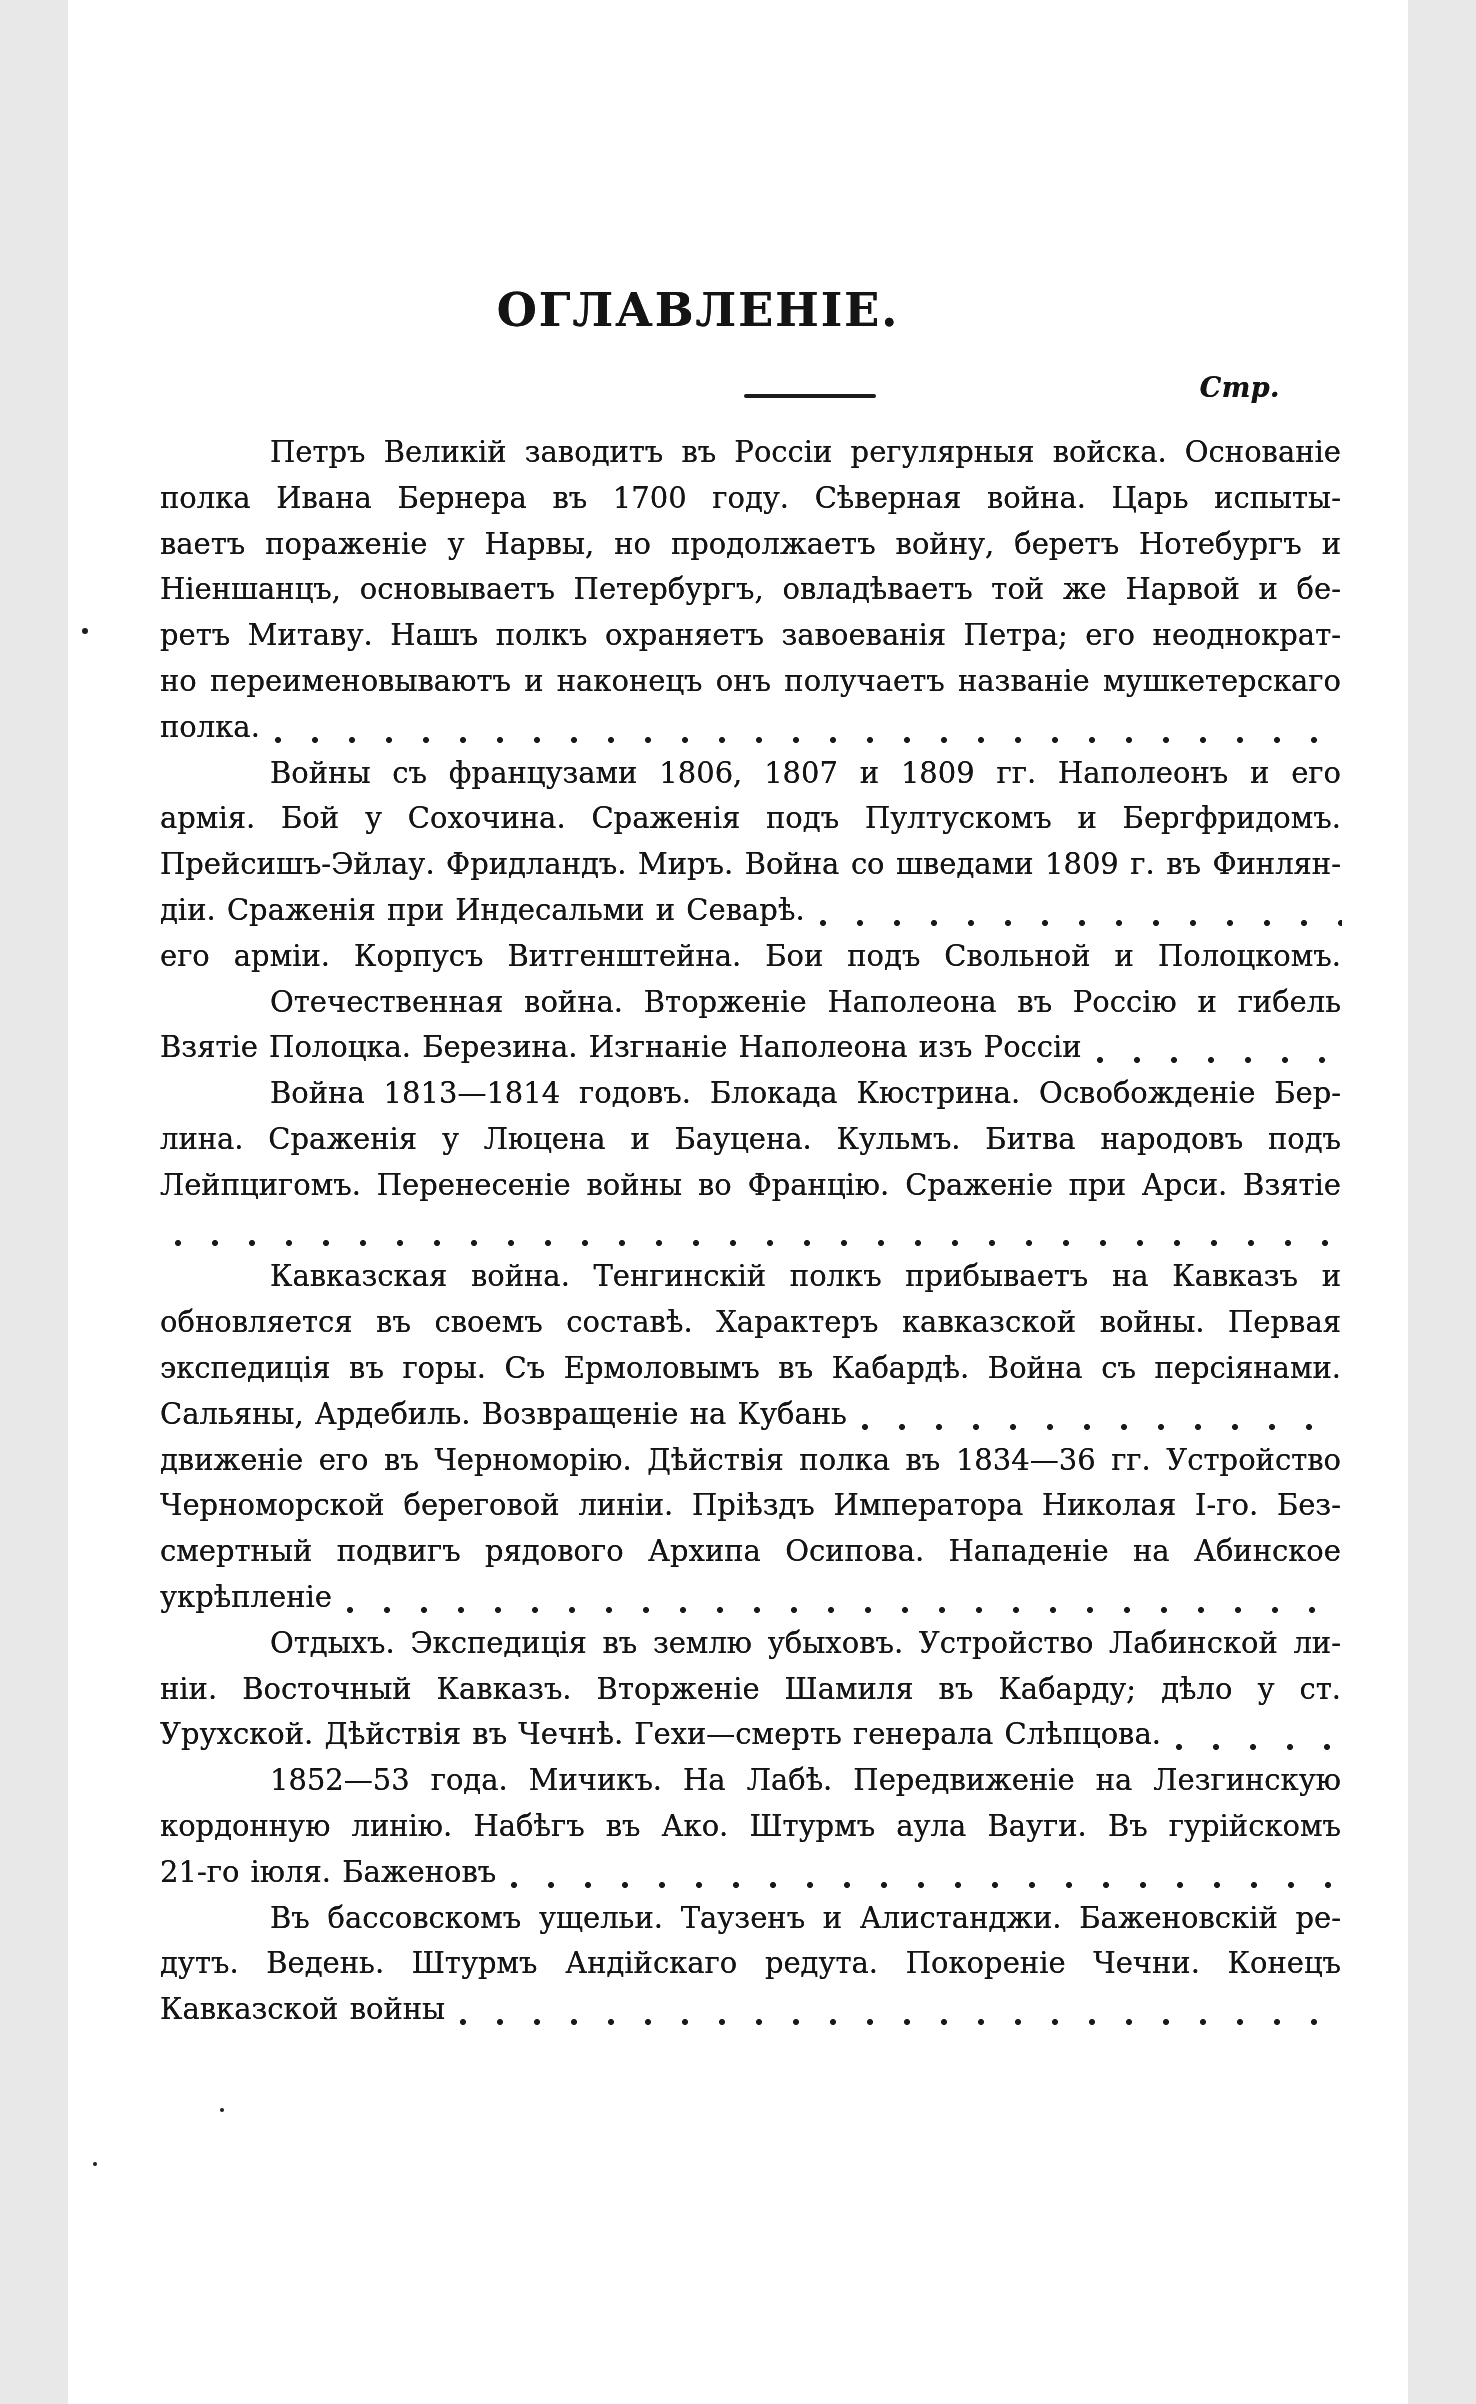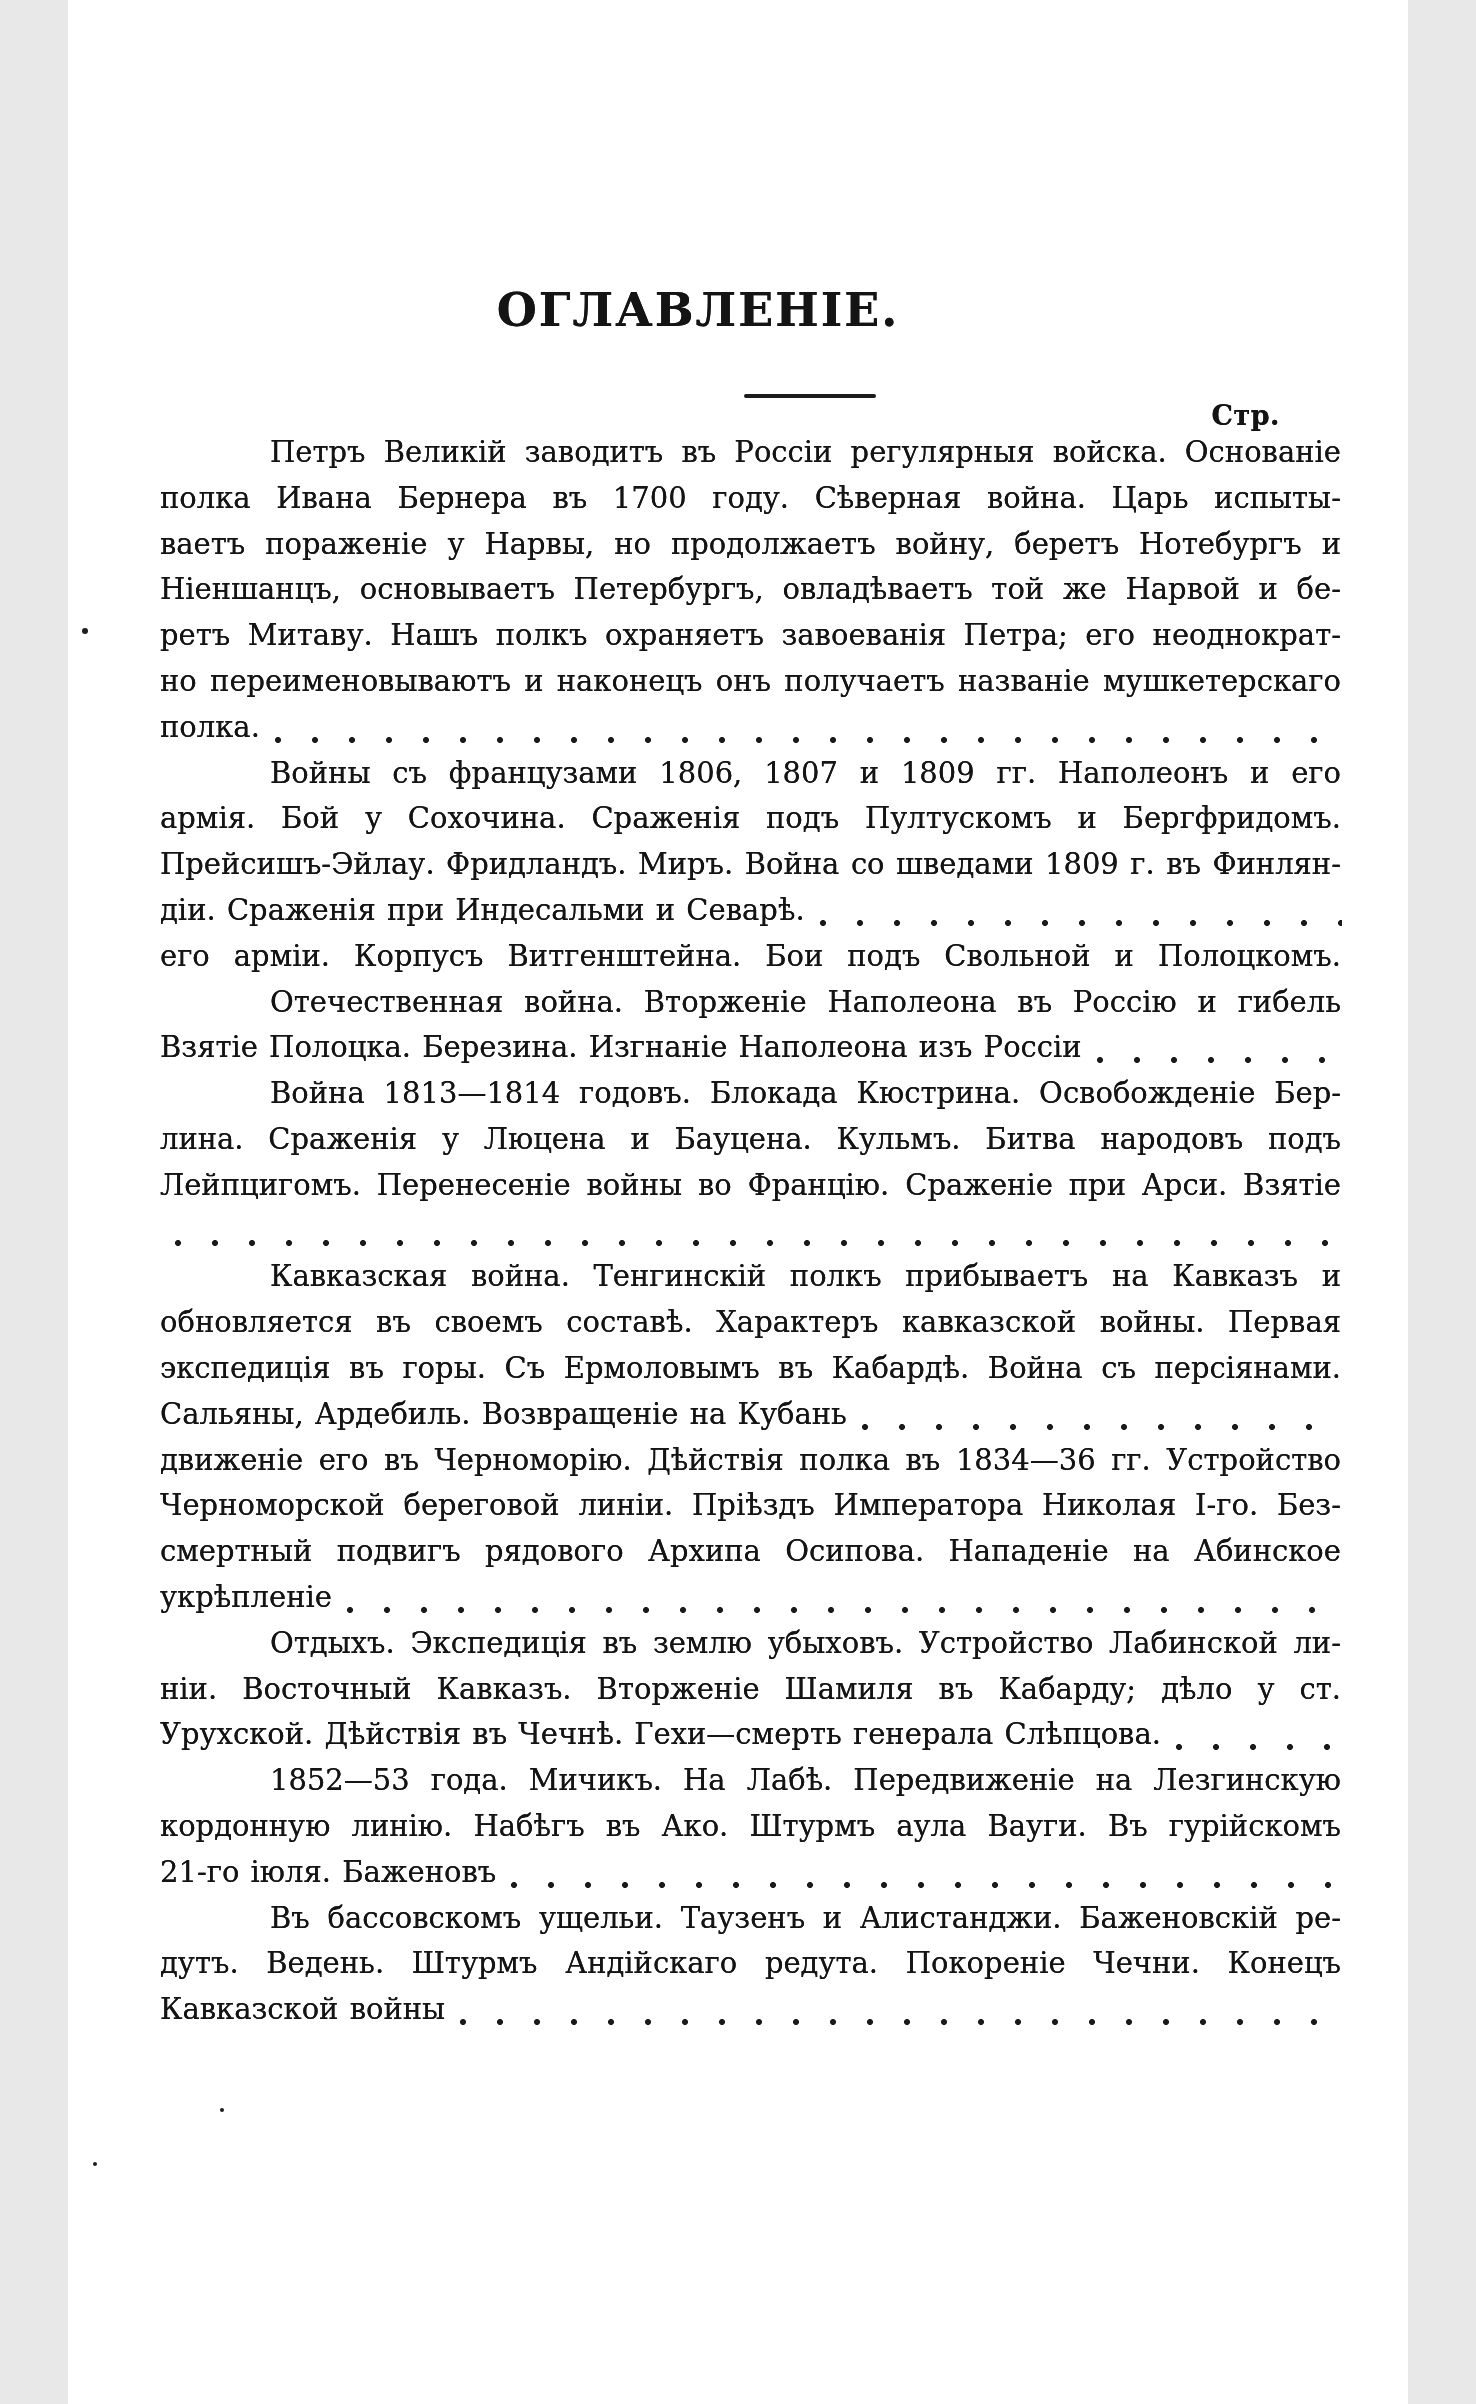--- a/index.html
+++ b/index.html
@@ -29,26 +29,27 @@
     position: absolute;
     top: 394px;
     left: 676px;
     width: 132px;
     height: 4px;
     background: #1c1c1c;
     border-radius: 2px;
   }
   .col-header {
     position: absolute;
-    top: 400px;
+    top: 372px;
     right: 128px;
     font-size: 27px;
     font-weight: bold;
     letter-spacing: 0.5px;
     text-shadow: 0 0 0.5px rgba(0,0,0,0.8);
+    font-style: italic;
   }
   .toc {
     position: absolute;
     top: 430px;
     left: 92px;
     width: 1306px;
     font-size: 29px;
     line-height: 45.8px;
     word-spacing: 2px;
     text-shadow: 0 0 0.6px rgba(0,0,0,0.85);

